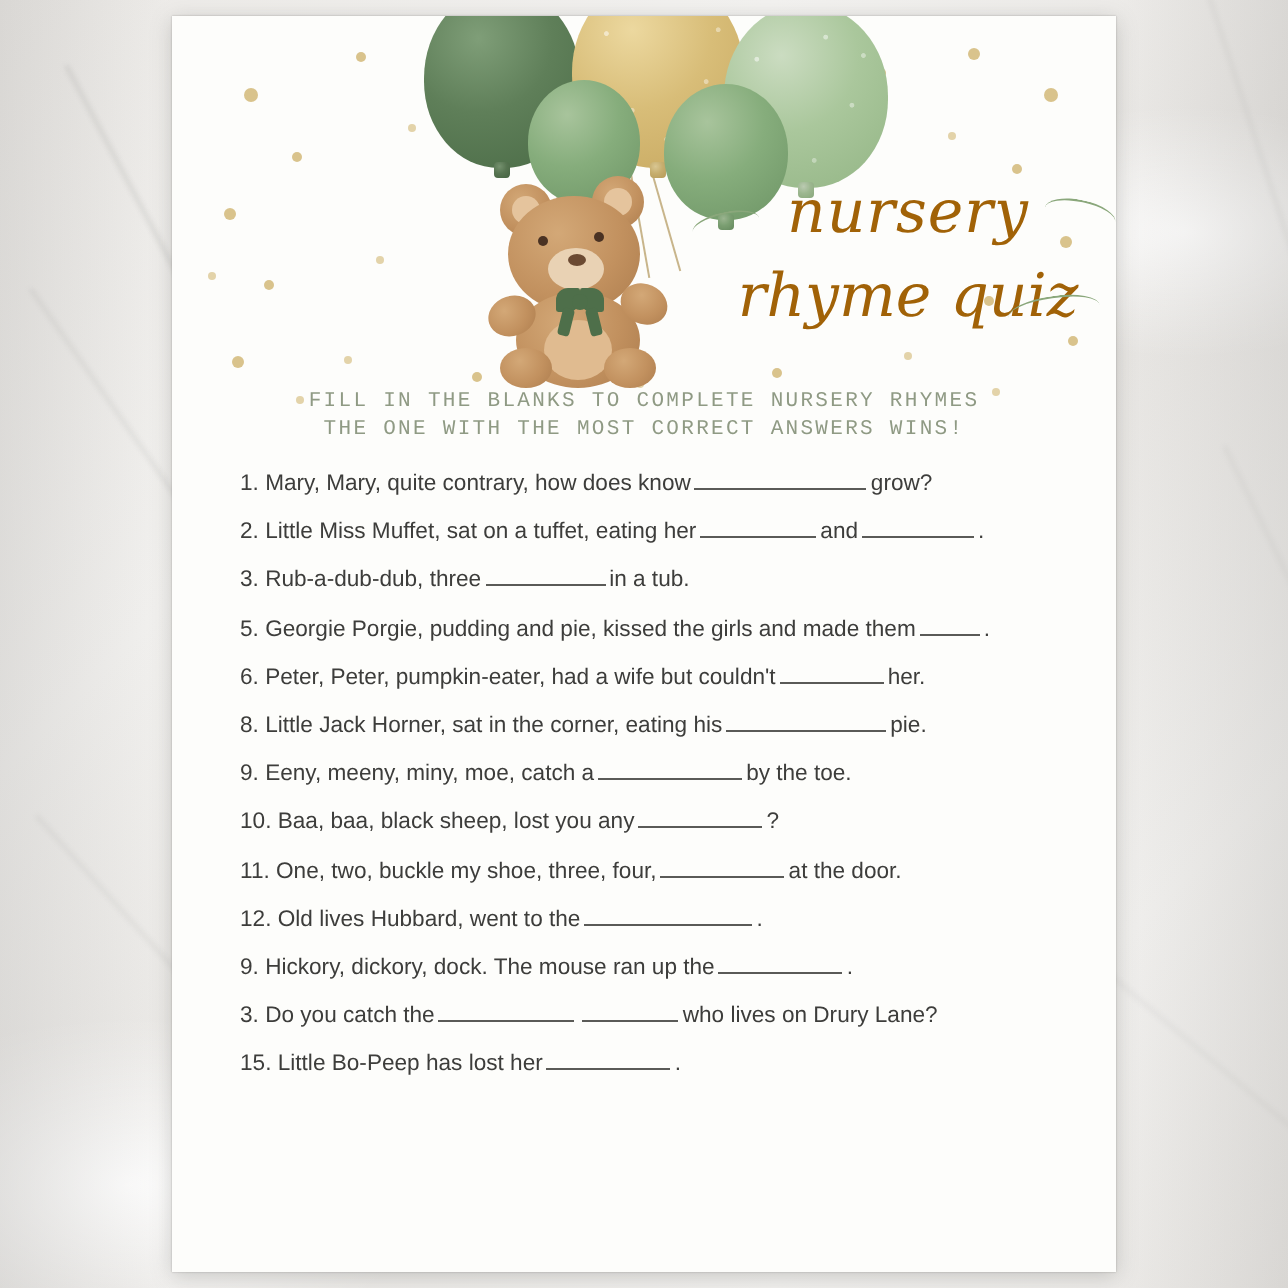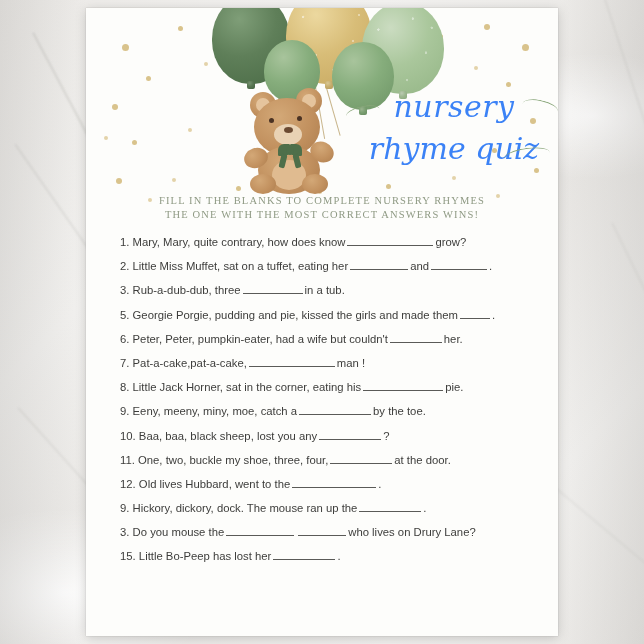--- a/index.html
+++ b/index.html
@@ -116,21 +116,21 @@
   .muzzle { background: #e9d2b4; }
   .bow { position:absolute; background:#4e6f4a; }
 
   
   #headline {
     position:absolute;
     left: 268px;
     top: 84px;
     width: 200px;
     text-align:center;
-    color: #3b82f6;
+    color: #a16207;
     font-family: "DejaVu Serif", serif;
     font-style: italic;
   }
   #headline .l1 {
     font-size: 30px;
     letter-spacing: 0.5px;
     line-height: 1;
   }
   #headline .l2 {
     font-size: 30px;
@@ -148,21 +148,21 @@
     position:absolute;
     left: 28px;
     top: 186px;
     width: 416px;
     text-align:center;
     color: #8f9a84;
     font-size: 10.5px;
     letter-spacing: 1.15px;
     line-height: 14px;
     text-transform: uppercase;
-    font-family: Liberation Serif, serif;
+    font-family: Liberation Mono, monospace;
   }
 
   
   #questions {
     position:absolute;
     left: 34px;
     top: 222px;
     width: 410px;
     color: #3d3d3b;
     font-size: 11.3px;
@@ -290,23 +290,22 @@
     <div>FILL IN THE BLANKS TO COMPLETE NURSERY RHYMES</div>
     <div>THE ONE WITH THE MOST CORRECT ANSWERS WINS!</div>
   </div>
 
   <div id="questions">
       <div class="q"><span>1.</span> <span>Mary, Mary, quite contrary, how does know</span><span class="blank" style="width: 86px;"></span><span>grow?</span></div>
       <div class="q"><span>2.</span> <span>Little Miss Muffet, sat on a tuffet, eating her</span><span class="blank" style="width: 58px;"></span><span>and</span><span class="blank" style="width: 56px;"></span><span>.</span></div>
       <div class="q"><span>3.</span> <span>Rub-a-dub-dub, three</span><span class="blank" style="width: 60px;"></span><span>in a tub.</span></div>
       <div class="q"><span>5.</span> <span>Georgie Porgie, pudding and pie, kissed the girls and made them</span><span class="blank" style="width: 30px;"></span><span>.</span></div>
       <div class="q"><span>6.</span> <span>Peter, Peter, pumpkin-eater, had a wife but couldn't</span><span class="blank" style="width: 52px;"></span><span>her.</span></div>
-      <div class="q"><span>7.</span> <span>Pat-a-cake,pat-a-cake,</span><span class="blank" style="width: 86px;"></span><span>man !</span></div>
       <div class="q"><span>8.</span> <span>Little Jack Horner, sat in the corner, eating his</span><span class="blank" style="width: 80px;"></span><span>pie.</span></div>
       <div class="q"><span>9.</span> <span>Eeny, meeny, miny, moe, catch a</span><span class="blank" style="width: 72px;"></span><span>by the toe.</span></div>
       <div class="q"><span>10.</span> <span>Baa, baa, black sheep, lost you any</span><span class="blank" style="width: 62px;"></span><span>?</span></div>
       <div class="q"><span>11.</span> <span>One, two, buckle my shoe, three, four,</span><span class="blank" style="width: 62px;"></span><span>at the door.</span></div>
       <div class="q"><span>12.</span> <span>Old lives Hubbard, went to the</span><span class="blank" style="width: 84px;"></span><span>.</span></div>
       <div class="q"><span>9.</span> <span>Hickory, dickory, dock. The mouse ran up the</span><span class="blank" style="width: 62px;"></span><span>.</span></div>
-      <div class="q"><span>3.</span> <span>Do you mouse the</span><span class="blank" style="width: 68px;"></span><span class="blank" style="width: 48px;"></span><span>who lives on Drury Lane?</span></div>
+      <div class="q"><span>3.</span> <span>Do you catch the</span><span class="blank" style="width: 68px;"></span><span class="blank" style="width: 48px;"></span><span>who lives on Drury Lane?</span></div>
       <div class="q"><span>15.</span> <span>Little Bo-Peep has lost her</span><span class="blank" style="width: 62px;"></span><span>.</span></div>
     </div>
 </div>
 
 </body></html>

